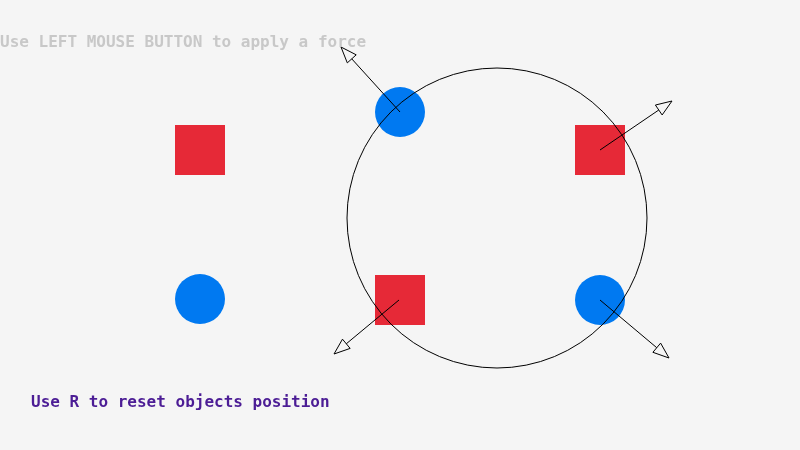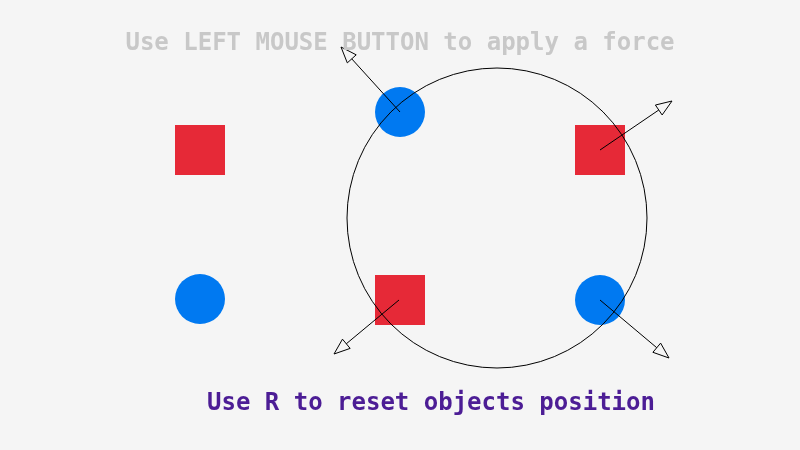--- a/index.html
+++ b/index.html
@@ -5,22 +5,21 @@
   html,body{margin:0;padding:0}
   body{
     width:800px;height:450px;overflow:hidden;
     background:#F5F5F5;
     font-family:"DejaVu Sans Mono","Liberation Mono",monospace;
   }
   .stage{position:relative;width:800px;height:450px}
   .scene-svg{position:absolute;left:0;top:0}
   .msg{
     position:absolute;left:0;width:800px;
-    text-align:center;
-    font-size:24px;font-weight:bold;
+    font-size:16px;font-weight:bold;
     line-height:20px;
     letter-spacing:0;
     white-space:pre;
     user-select:none;
   }
   .msg-top{top:32px}
   .msg-bottom{top:392px}
 </style>
 </head>
 <body style="background: rgb(245, 245, 245);">

